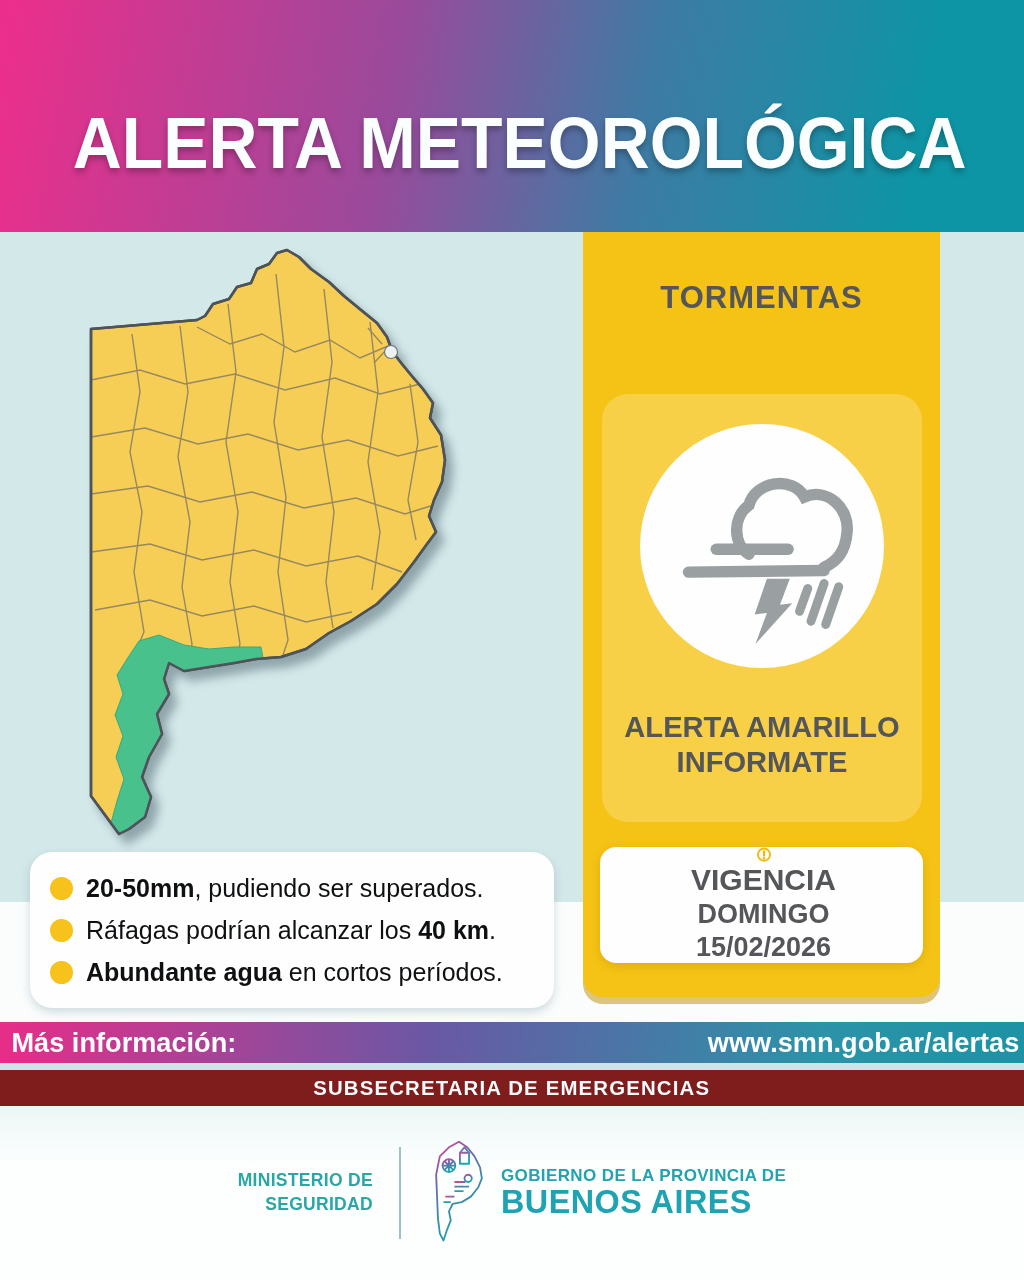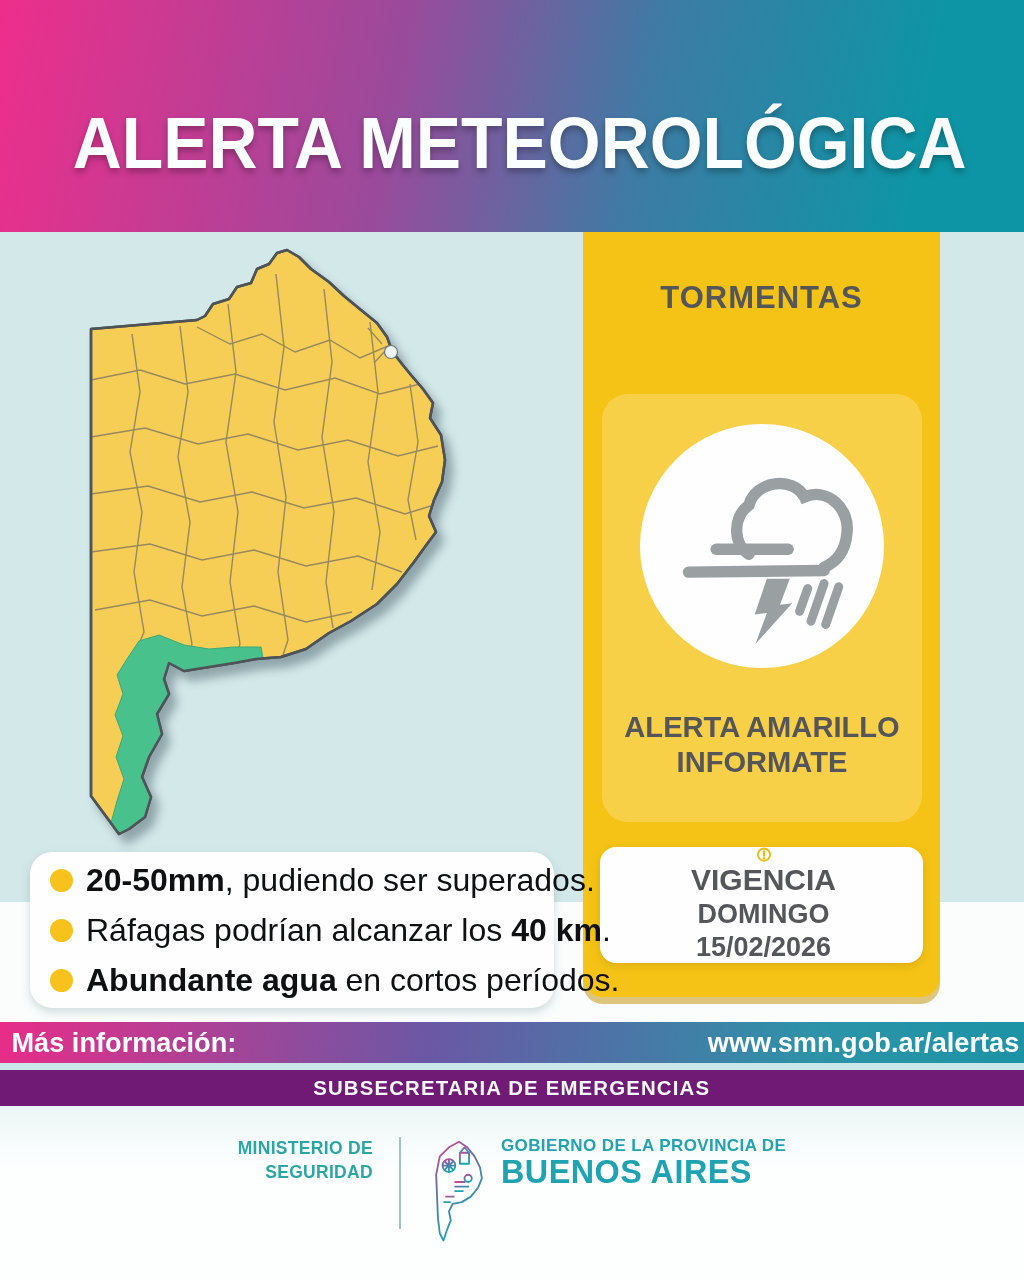--- a/index.html
+++ b/index.html
@@ -64,42 +64,42 @@
   .vigencia-date{font-size:27px;font-weight:700;}
   
   .bullets{
     position:absolute;left:30px;top:620px;width:524px;height:156px;
     background:#FEFEFE;border-radius:22px;
     display:flex;flex-direction:column;justify-content:center;gap:13px;
     padding:14px 20px;box-shadow:0 4px 10px rgba(90,125,135,0.28);
   }
   .bullet-row{display:flex;align-items:center;gap:13px;}
   .bullet-dot{width:23px;height:23px;border-radius:50%;background:#F6C21B;flex:0 0 auto;}
-  .bullet-text{font-size:32px;color:#0E1012;white-space:nowrap;}
+  .bullet-text{font-size:25px;color:#0E1012;white-space:nowrap;}
   .bullet-text b{font-weight:700;}
   
   .info-bar{
     position:absolute;left:0;top:1022px;width:1024px;height:41px;
     background:linear-gradient(95deg,#E72D88 0%,#6A58A5 42%,#2C93A8 80%,#1C93A5 100%);
     display:flex;align-items:center;justify-content:space-between;gap:10px;padding-left:8px;
   }
   .info-bar-text{color:#FBFDFF;font-size:28px;font-weight:700;transform:scaleX(0.97);white-space:nowrap;}
   .gap-strip{position:absolute;left:0;top:1063px;width:1024px;height:7px;background:#CBE6E9;}
   .teal-bar{
     position:absolute;left:0;top:1070px;width:1024px;height:36px;
-    background:#701a75;display:flex;align-items:center;justify-content:center;
+    background:#7f1d1d;display:flex;align-items:center;justify-content:center;
   }
   .teal-bar-text{color:#F4FBFC;font-size:21px;font-weight:800;letter-spacing:1.2px;transform:scaleX(0.97);}
   
   .footer{
     position:absolute;left:0;top:1106px;width:1024px;height:174px;
     background:linear-gradient(180deg,#EDF6F6 0%,#FDFFFF 35%);
     display:flex;align-items:center;justify-content:center;
   }
-  .footer-group{display:flex;}
+  .footer-group{display:flex;align-items:center;}
   .ministerio{
     text-align:right;color:#2AA6A4;font-size:17.5px;font-weight:700;
     line-height:1.35;letter-spacing:0.3px;
   }
   .footer-divider{width:2px;height:92px;background:#9CC4C9;margin:0 26px;}
   .gobierno{margin-left:10px;line-height:1.05;}
   .gobierno-small{color:#22A3AF;font-size:17px;font-weight:700;letter-spacing:0.4px;}
   .gobierno-big{color:#1FA3B2;font-size:33px;font-weight:800;letter-spacing:0.5px;transform:scaleX(0.98);transform-origin:left;}
 </style>
 </head>

